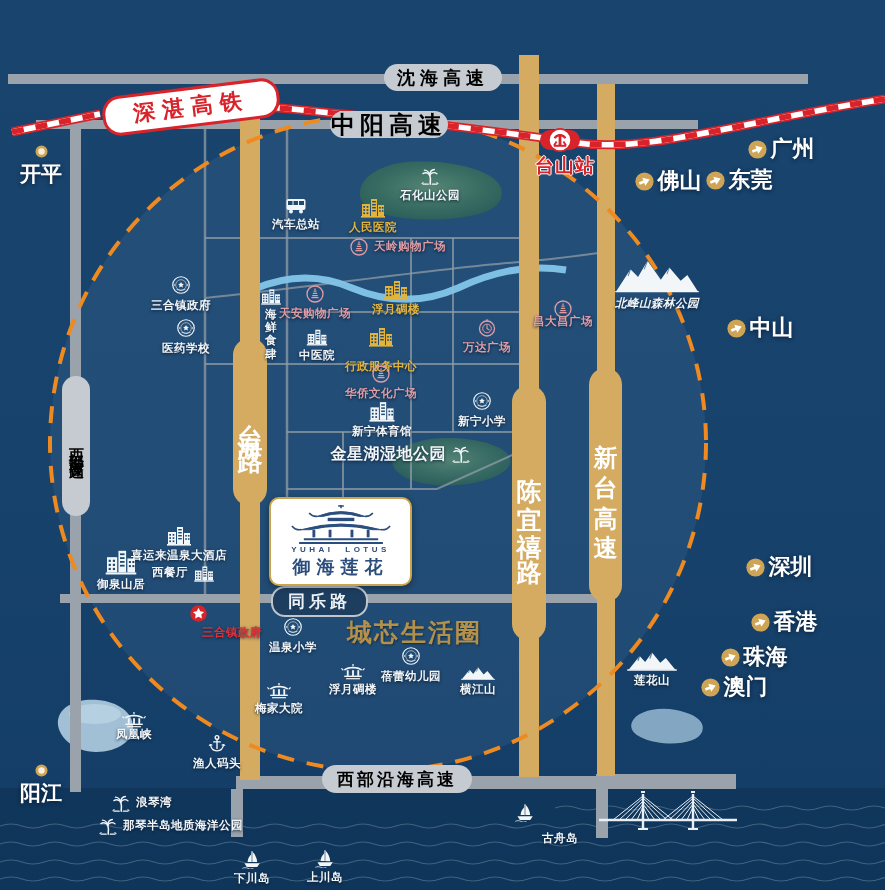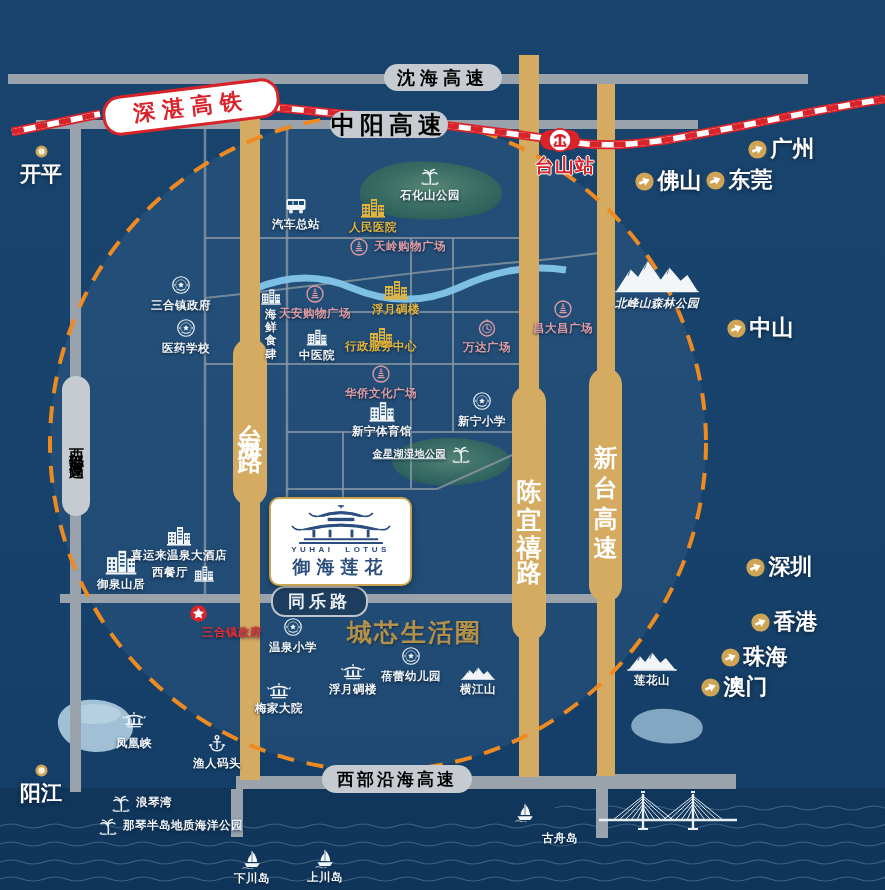--- a/index.html
+++ b/index.html
@@ -250,39 +250,39 @@
       <div class="poi c-white" style="left: 317px; top: 336px;">
         <svg class="ic" width="22" height="19" style="margin-left: -11px; margin-top: -9.5px;">
           <use href="#i-building"></use>
         </svg>
         <div class="lb lp-b" style="top: 12.5px;">中医院</div>
       </div>
       <div class="poi c-yellow" style="left: 381px; top: 336px;">
         <svg class="ic" width="26" height="22" style="margin-left: -13px; margin-top: -11px;">
           <use href="#i-building"></use>
         </svg>
-        <div class="lb lp-b" style="top: 4px;">行政服务中心</div>
+        <div class="lb lp-b" style="top: 24px;">行政服务中心</div>
       </div>
       <div class="poi c-pink" style="left: 381px; top: 374px;">
         <svg class="ic" width="20" height="20" style="margin-left: -10px; margin-top: -10px;">
           <use href="#i-mall"></use>
         </svg>
         <div class="lb lp-b" style="top: 13px;">华侨文化广场</div>
       </div>
       <div class="poi c-pink" style="left: 487px; top: 328px;">
         <svg class="ic" width="20" height="20" style="margin-left: -10px; margin-top: -10px;">
           <use href="#i-clock"></use>
         </svg>
         <div class="lb lp-b" style="top: 13px;">万达广场</div>
       </div>
       <div class="poi c-pink" style="left: 563px; top: 309px;">
         <svg class="ic" width="20" height="20" style="margin-left: -10px; margin-top: -10px;">
           <use href="#i-mall"></use>
         </svg>
-        <div class="lb lp-b" style="top: 13px;">昌大昌广场</div>
+        <div class="lb lp-b" style="top: 6px;">昌大昌广场</div>
       </div>
       <div class="poi c-white" style="left: 657px; top: 276px;">
         <svg class="ic" width="88" height="36" style="margin-left: -44px; margin-top: -18px;">
           <use href="#i-mountain-lg"></use>
         </svg>
         <div class="lb lp-b" style="top: 21px; font-style: italic;">北峰山森林公园</div>
       </div>
       <div class="poi c-white" style="left: 482px; top: 401px;">
         <svg class="ic" width="22" height="22" style="margin-left: -11px; margin-top: -11px;">
           <use href="#i-seal"></use>
@@ -292,21 +292,21 @@
       <div class="poi c-white" style="left: 382px; top: 410px;">
         <svg class="ic" width="28" height="23" style="margin-left: -14px; margin-top: -11.5px;">
           <use href="#i-building"></use>
         </svg>
         <div class="lb lp-b" style="top: 14.5px;">新宁体育馆</div>
       </div>
       <div class="poi c-white" style="left: 461px; top: 454px;">
         <svg class="ic" width="20" height="20" style="margin-left: -10px; margin-top: -10px;">
           <use href="#i-palm"></use>
         </svg>
-        <div class="lb lp-l" style="font-size: 10px; right: 15px; text-decoration: underline;">金星湖湿地公园</div>
+        <div class="lb lp-l" style="font-size: 16px; right: 15px;">金星湖湿地公园</div>
       </div>
       <div class="poi c-white" style="left: 179px; top: 535px;">
         <svg class="ic" width="26" height="22" style="margin-left: -13px; margin-top: -11px;">
           <use href="#i-building"></use>
         </svg>
         <div class="lb lp-b" style="top: 14px;">喜运来温泉大酒店</div>
       </div>
       <div class="poi c-white" style="left: 204px; top: 573px;">
         <svg class="ic" width="22" height="18" style="margin-left: -11px; margin-top: -9px;">
           <use href="#i-building"></use>
@@ -358,21 +358,21 @@
       <div class="poi c-white" style="left: 652px; top: 660px;">
         <svg class="ic" width="52" height="22" style="margin-left: -26px; margin-top: -11px;">
           <use href="#i-mountain"></use>
         </svg>
         <div class="lb lp-b" style="top: 14px;">莲花山</div>
       </div>
       <div class="poi c-white" style="left: 134px; top: 719px;">
         <svg class="ic" width="24" height="17" style="margin-left: -12px; margin-top: -8.5px;">
           <use href="#i-pagoda"></use>
         </svg>
-        <div class="lb lp-b" style="top: 18px; text-align: right;">凤凰峡</div>
+        <div class="lb lp-b" style="top: 9px; text-align: right;">凤凰峡</div>
       </div>
       <div class="poi c-white" style="left: 217px; top: 744px;">
         <svg class="ic" width="20" height="20" style="margin-left: -10px; margin-top: -10px;">
           <use href="#i-anchor"></use>
         </svg>
         <div class="lb lp-b" style="top: 13px;">渔人码头</div>
       </div>
       <div class="poi c-white" style="left: 121px; top: 803px;">
         <svg class="ic" width="20" height="20" style="margin-left: -10px; margin-top: -10px;">
           <use href="#i-palm"></use>

